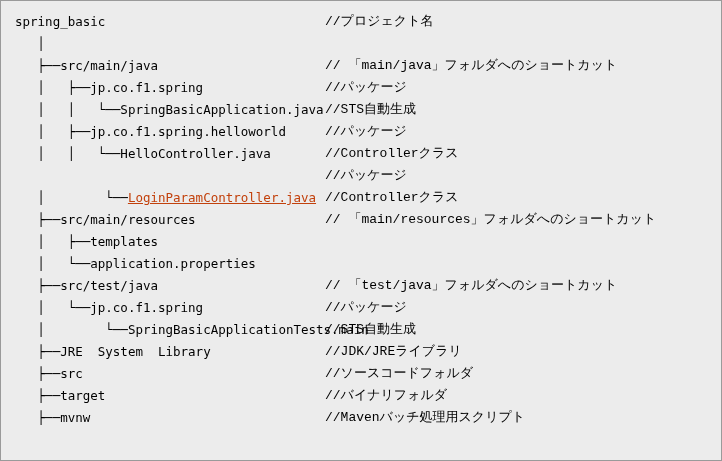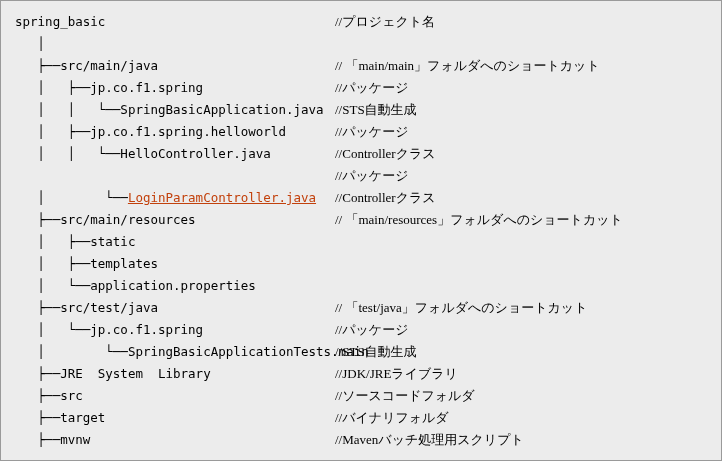--- a/index.html
+++ b/index.html
@@ -37,48 +37,47 @@
     position: absolute;
     left: 14px;
     top: 0;
     white-space: pre;
     font-family: "DejaVu Sans Mono", "Liberation Mono", monospace;
     font-size: 12.5px;
     letter-spacing: 0px;
   }
   .comment-col {
     position: absolute;
-    left: 334px;
+    left: 324px;
     top: 0;
     white-space: pre;
-    font-family: Liberation Serif, serif;
+    font-family: Liberation Mono, monospace;
     font-size: 13px;
     color: #000000;
   }
   .hl {
     color: #c2410c;
     text-decoration: underline;
   }
 </style>
 </head>
 <body>
 
 <div id="page">
   <div class="tree" id="tree-root">
       <div class="row"><div class="tree-col">spring_basic</div><div class="comment-col">//プロジェクト名</div></div>
       <div class="row"><div class="tree-col">   │</div><div class="comment-col"></div></div>
-      <div class="row"><div class="tree-col">   ├──src/main/java</div><div class="comment-col">// 「main/main」フォルダへのショートカット</div></div>
+      <div class="row"><div class="tree-col">   ├──src/main/java</div><div class="comment-col">// 「main/java」フォルダへのショートカット</div></div>
       <div class="row"><div class="tree-col">   │   ├──jp.co.f1.spring</div><div class="comment-col">//パッケージ</div></div>
       <div class="row"><div class="tree-col">   │   │   └──SpringBasicApplication.java</div><div class="comment-col">//STS自動生成</div></div>
       <div class="row"><div class="tree-col">   │   ├──jp.co.f1.spring.helloworld</div><div class="comment-col">//パッケージ</div></div>
       <div class="row"><div class="tree-col">   │   │   └──HelloController.java</div><div class="comment-col">//Controllerクラス</div></div>
       <div class="row"><div class="comment-col">//パッケージ</div></div>
       <div class="row"><div class="tree-col">   │        └──<span class="hl">LoginParamController.java</span></div><div class="comment-col">//Controllerクラス</div></div>
       <div class="row"><div class="tree-col">   ├──src/main/resources</div><div class="comment-col">// 「main/resources」フォルダへのショートカット</div></div>
-      <div class="row"><div class="tree-col">   │   ├──static</div><div class="comment-col"></div></div>
       <div class="row"><div class="tree-col">   │   ├──templates</div><div class="comment-col"></div></div>
       <div class="row"><div class="tree-col">   │   └──application.properties</div><div class="comment-col"></div></div>
       <div class="row"><div class="tree-col">   ├──src/test/java</div><div class="comment-col">// 「test/java」フォルダへのショートカット</div></div>
       <div class="row"><div class="tree-col">   │   └──jp.co.f1.spring</div><div class="comment-col">//パッケージ</div></div>
       <div class="row"><div class="tree-col">   │        └──SpringBasicApplicationTests.main</div><div class="comment-col">//STS自動生成</div></div>
       <div class="row"><div class="tree-col">   ├──JRE  System  Library</div><div class="comment-col">//JDK/JREライブラリ</div></div>
       <div class="row"><div class="tree-col">   ├──src</div><div class="comment-col">//ソースコードフォルダ</div></div>
       <div class="row"><div class="tree-col">   ├──target</div><div class="comment-col">//バイナリフォルダ</div></div>
       <div class="row"><div class="tree-col">   ├──mvnw</div><div class="comment-col">//Mavenバッチ処理用スクリプト</div></div>
     </div>

